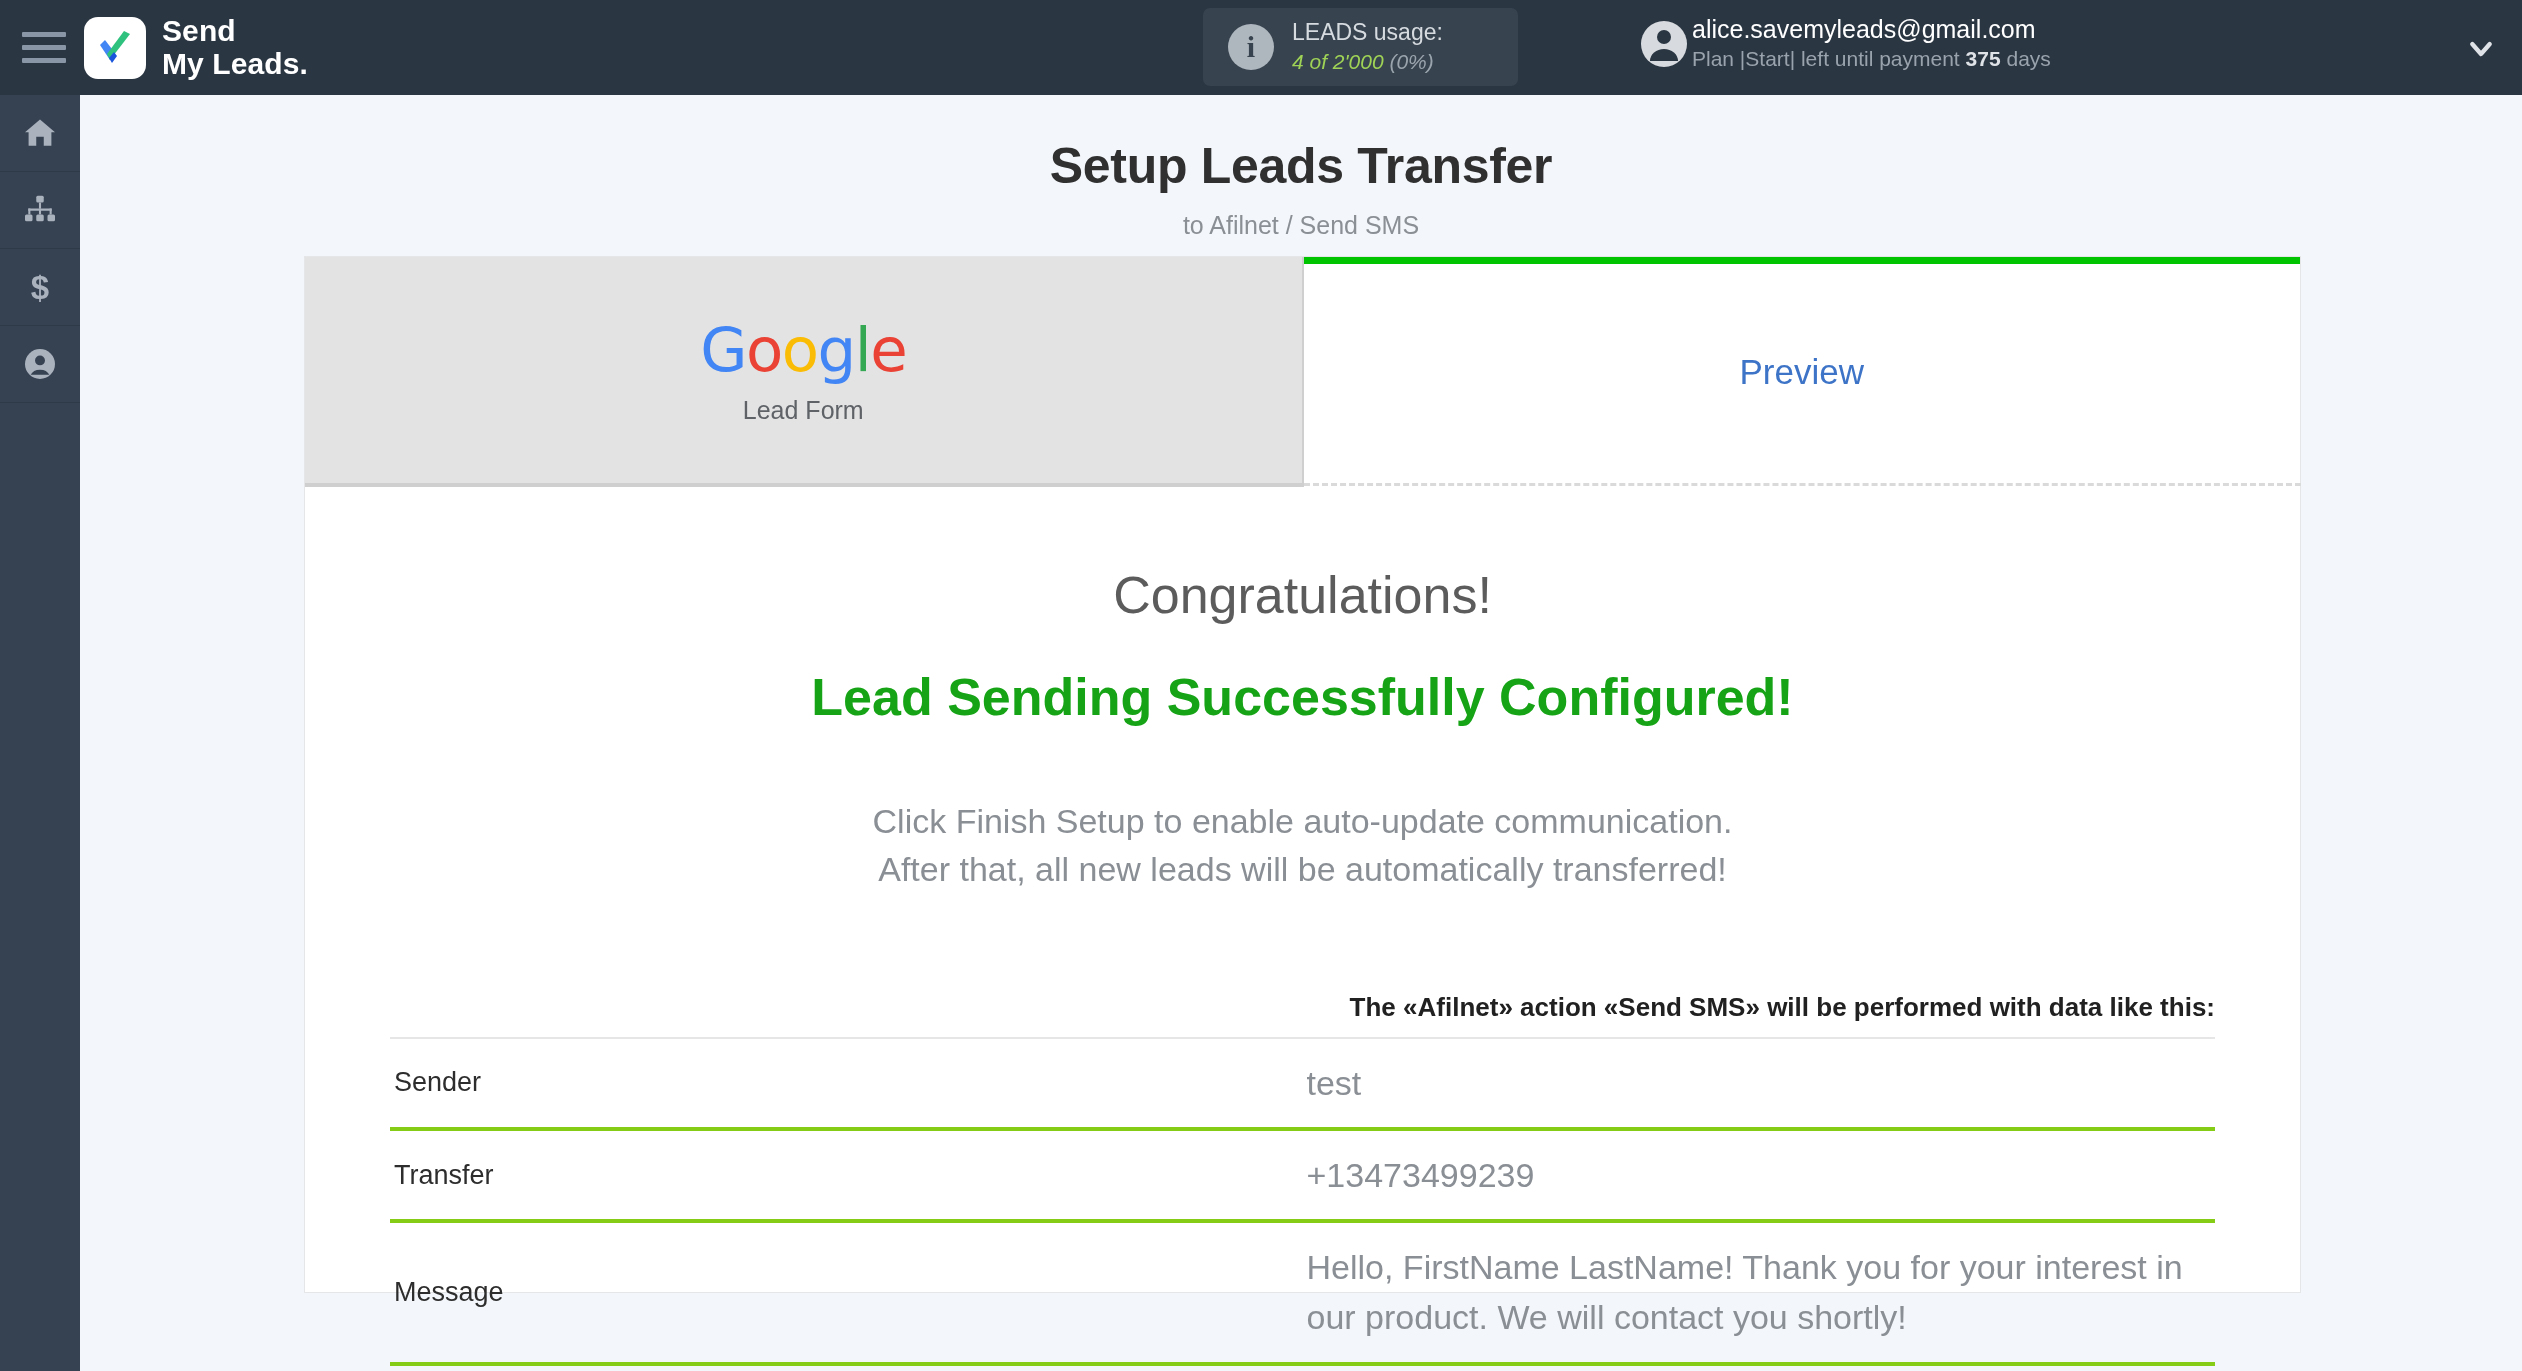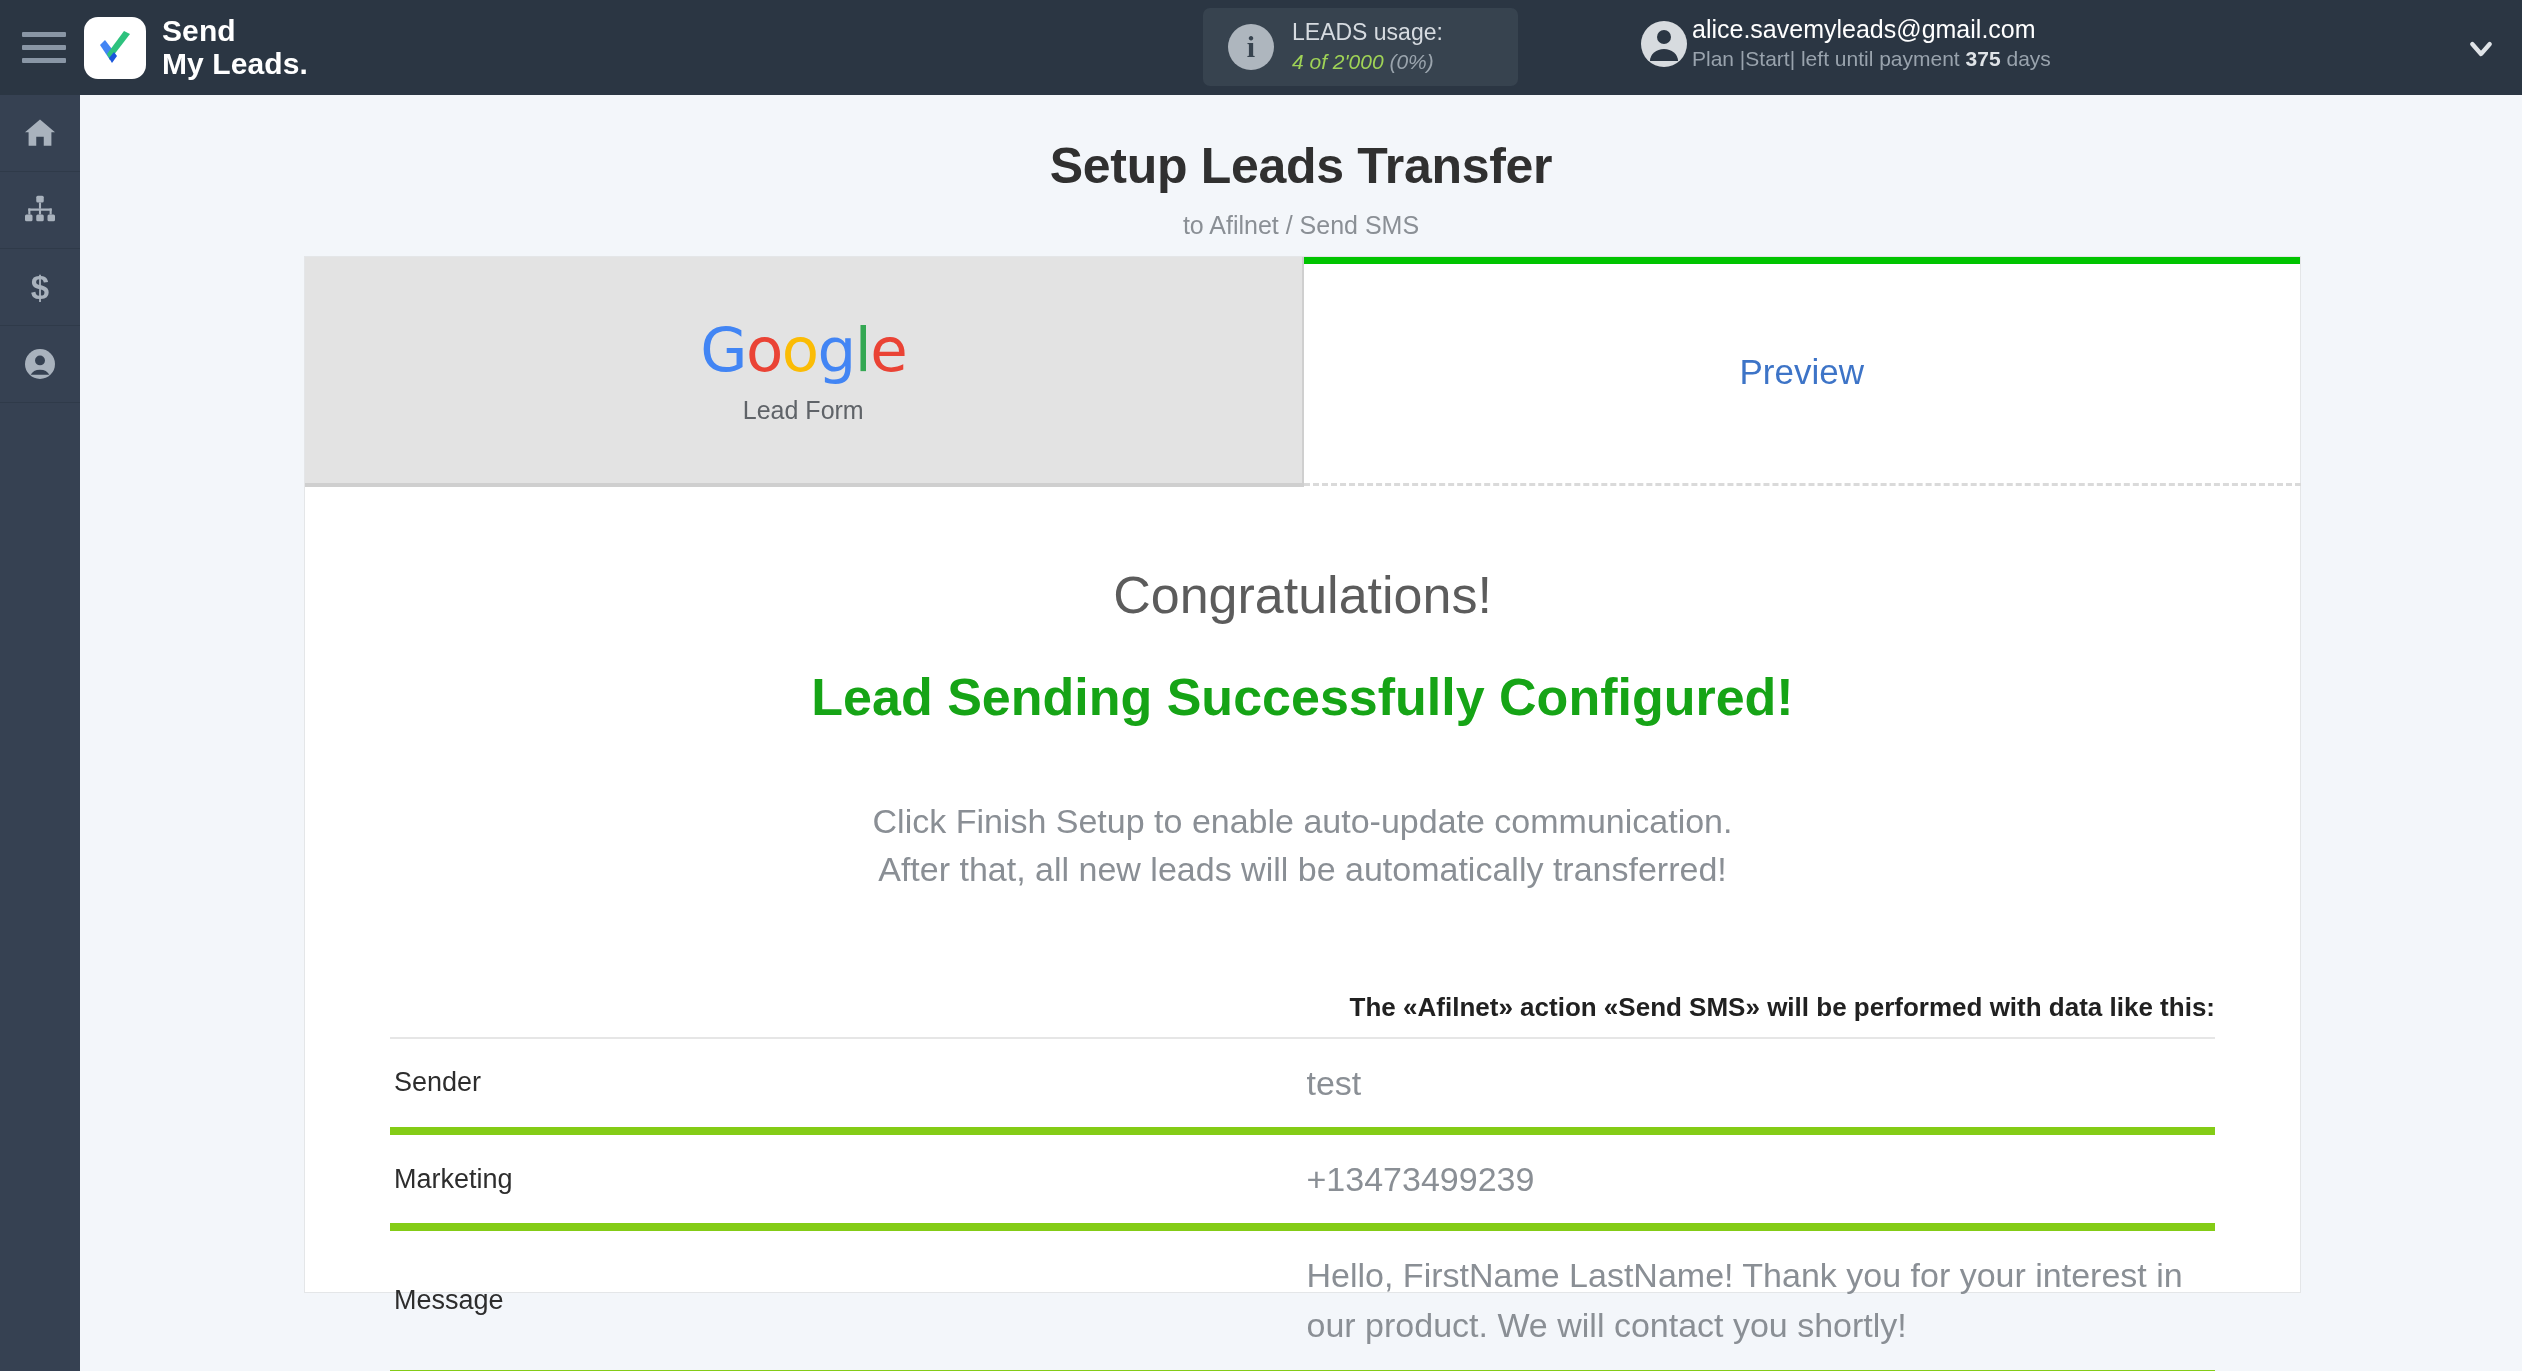--- a/index.html
+++ b/index.html
@@ -137,21 +137,21 @@
 
   
   .body { padding: 0 85px; }
   .congrats { text-align: center; color: #5c5c5c; font-size: 52px; margin-top: 78px; font-weight: 400; }
   .success  { text-align: center; color: #16a416; font-size: 52px; margin-top: 42px; font-weight: 700; }
   .desc { text-align: center; color: #8a8f95; font-size: 34px; margin-top: 70px; line-height: 1.42; }
 
   .tbl-caption { color: #212121; font-size: 26px; font-weight: 700; margin-top: 98px; margin-left: 3px; text-align: right; }
   table.preview { width: 100%; border-collapse: collapse; margin-top: 14px; }
   table.preview td {
-    border-top: 2px solid #e6e6e6; border-bottom: 8px solid #84cc16;
+    border-top: 2px solid #e6e6e6; border-bottom: 4px solid #84cc16;
     padding: 19px 4px; vertical-align: middle;
   }
   table.preview td.k { width: 50%; color: #2d2d2d; font-size: 27px; }
   table.preview td.v { color: #8a8f95; font-size: 34px; line-height: 1.48; }
 </style>
 </head>
 <body>
 
 <div class="topbar">
 
@@ -276,21 +276,21 @@
 
       <div class="tbl-caption">The «Afilnet» action «Send SMS» will be performed with data like this:</div>
 
       <table class="preview">
         <tbody>
           <tr>
             <td class="k">Sender</td>
             <td class="v">test</td>
           </tr>
           <tr>
-            <td class="k">Marketing</td>
+            <td class="k">Transfer</td>
             <td class="v">+13473499239</td>
           </tr>
           <tr>
             <td class="k">Message</td>
             <td class="v">Hello, FirstName LastName! Thank you for your interest in our product. We will contact you shortly!</td>
           </tr>
         </tbody>
       </table>
 
     </div>

